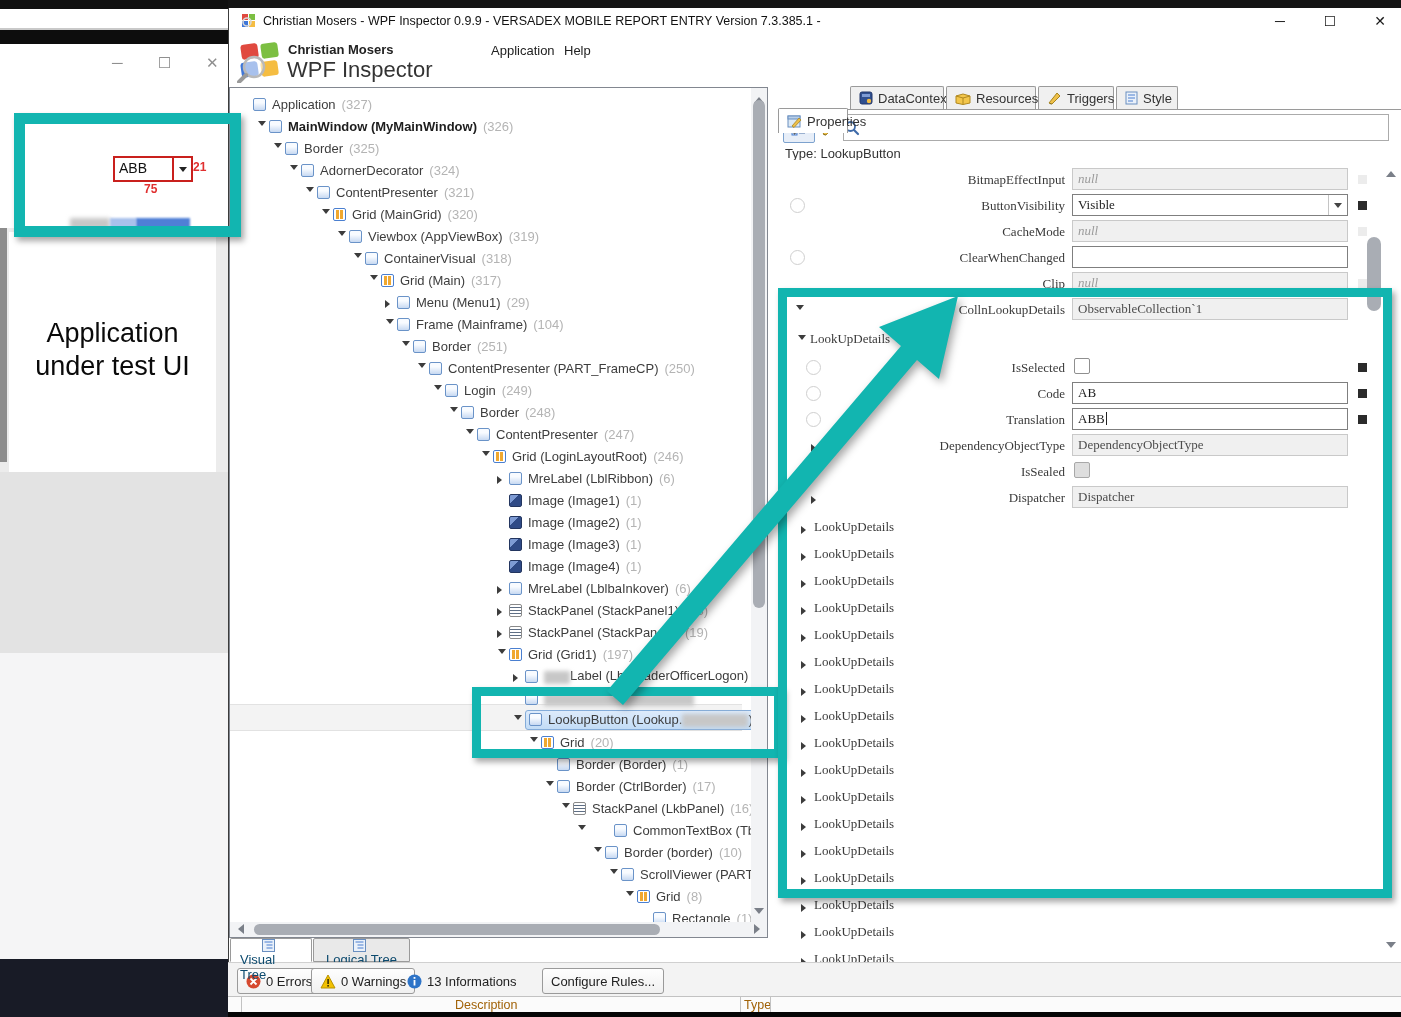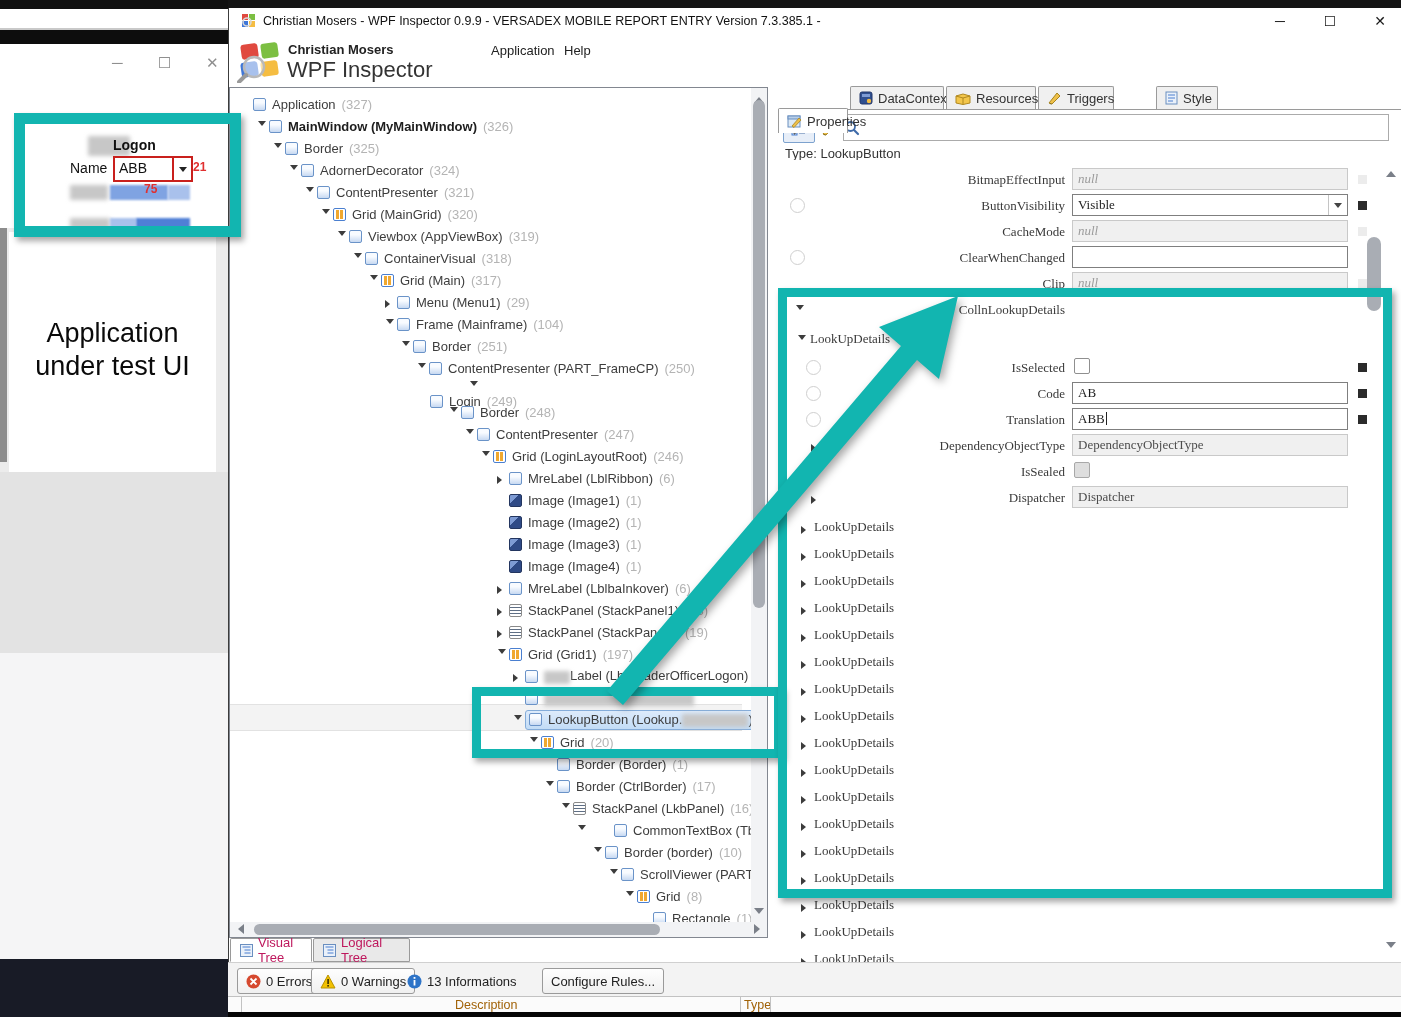--- a/index.html
+++ b/index.html
@@ -106,21 +106,21 @@
   .pexp{position:absolute;top:5px;}
   .pgroup-label{position:absolute;left:32px;top:3px;color:#3a3a3a;}
   .caret{display:inline-block;width:1px;height:13px;background:#222;vertical-align:-2px;margin-left:1px;}
 
   
   .right-gutter{left:1383px;top:160px;width:17px;height:802px;background:#fff;}
   .inner-thumb{left:1367px;top:237px;width:14px;height:74px;background:#a9adb4;border-radius:7px;}
 
   
   .bt-tab{position:absolute;top:938px;height:24px;background:#e9e9e9;border:1px solid #9a9a9a;display:flex;align-items:center;
-          padding:0 9px;font-size:13px;color:#be185d;box-sizing:border-box;border-radius:2px 2px 0 0;}
+          padding:0 9px;font-size:13px;color:#0c4a6e;box-sizing:border-box;border-radius:2px 2px 0 0;flex-direction:column;}
   .bt-tab.active{background:#fff;border-bottom-color:#fff;z-index:2;}
   .statusbar{left:228px;top:962px;width:1173px;height:34px;background:#f3f3f3;border-top:1px solid #d0d0d0;}
   .st-btn{position:absolute;top:968px;height:26px;background:linear-gradient(#fefefe,#f0f0f0);border:1px solid #9a9a9a;border-radius:3px;
           display:flex;align-items:center;padding:0 8px;font-size:13px;color:#222;box-sizing:border-box;}
   .st-plain{position:absolute;top:968px;height:26px;display:flex;align-items:center;font-size:13px;color:#222;}
   .st-ic{margin-right:5px;display:inline-flex;}
   .tbl-head{left:228px;top:996px;width:1173px;height:16px;background:#fbfbfb;border-top:1px solid #c2c2c2;border-bottom:1px solid #c2c2c2;}
   .tbl-text{font-size:12.5px;color:#a16207;}
   .tbl-div{position:absolute;top:997px;width:1px;height:15px;background:#c2c2c2;}
   .bottom-black{left:228px;top:1012px;width:1173px;height:5px;background:#050505;}
@@ -137,28 +137,20 @@
   <div class="abs lt-strip1"></div>
   <div class="abs lt-band1"></div>
   <div class="abs lt-strip2"></div>
 
   <div class="abs lt-win">
     <div class="abs lt-ctrl" style="left:112px;top:10px;">─</div>
     <div class="abs lt-ctrl" style="left:158px;top:10px;">☐</div>
     <div class="abs lt-ctrl" style="left:206px;top:10px;">✕</div>
   </div>
 
-  <div class="abs" style="left:14px;top:113px;width:205px;height:102px;background:#fff;z-index:1;">
-    <span class="blurpatch abs" style="left:74px;top:23px;width:42px;height:20px;"></span>
-    <div class="abs logon-title" style="left:99px;top:24px;">Logon</div>
-    <div class="abs logon-name" style="left:56px;top:47px;">Name</div>
-    <span class="blurpatch abs" style="left:56px;top:72px;width:38px;height:15px;"></span>
-    <span class="bluepatch" style="left:96px;top:72px;width:58px;height:15px;background:#7fa3e2;"></span>
-    <span class="bluepatch" style="left:154px;top:72px;width:22px;height:15px;background:#a9c1ec;"></span>
-  </div>
   <div class="combo" style="z-index:2;">
     <div class="combo-val">ABB</div>
     <div class="combo-btn">
         <div class="combo-arrow"></div>
       </div>
   </div>
   <div class="abs red-note" style="left:193px;top:160px;z-index:2;">21</div>
   <div class="abs red-note" style="left:144px;top:182px;z-index:2;">75</div>
 
   <span class="blurpatch abs" style="left:70px;top:218px;width:40px;height:14px;z-index:1;"></span>
@@ -307,21 +299,21 @@
           </span>
         </div>
         <div class="trow" style="top: 269px; left: 184px;">
           <span class="exp open"></span>
           <span style="display: flex; align-items: center;">
             <span class="ticon element"></span>
             <span class="tlabel">ContentPresenter (PART_FrameCP)</span>
             <span class="tcount">(250)</span>
           </span>
         </div>
-        <div class="trow" style="top: 291px; left: 200px; flex-direction: column;">
+        <div class="trow" style="top: 291px; left: 200px;">
           <span class="exp open"></span>
           <span style="display: flex; align-items: center;">
             <span class="ticon element"></span>
             <span class="tlabel">Login</span>
             <span class="tcount">(249)</span>
           </span>
         </div>
         <div class="trow" style="top: 313px; left: 216px;">
           <span class="exp open"></span>
           <span style="display: flex; align-items: center;">
@@ -560,21 +552,21 @@
       </div>
       <div class="ptab" style="left: 1038px; width: 76px;">
         <span class="ic">
           <svg width="15" height="14" viewBox="0 0 15 14">
             <path d="M2 12 L10 2 L13 5 L5 13 Z" fill="#eec04a" stroke="#a8851f"></path>
             <path d="M2 12 L4 13.5 L5 13 Z" fill="#6a5a1a"></path>
           </svg>
         </span>
         <span>Triggers</span>
       </div>
-      <div class="ptab" style="left: 1116px; width: 62px; margin-left: 40px;">
+      <div class="ptab" style="left: 1116px; width: 62px;">
         <span class="ic">
           <svg width="13" height="14" viewBox="0 0 13 14">
             <rect x="1" y="1" width="11" height="12" fill="#eaf1fa" stroke="#6a8fc0"></rect>
             <line x1="3" y1="4" x2="10" y2="4" stroke="#4a7fd0"></line>
             <line x1="3" y1="7" x2="10" y2="7" stroke="#4a7fd0"></line>
             <line x1="3" y1="10" x2="8" y2="10" stroke="#4a7fd0"></line>
           </svg>
         </span>
         <span>Style</span>
       </div>
@@ -632,20 +624,21 @@
           <div class="pbox edit"></div>
         </div>
         <div class="prow" style="top: 112px;">
           <span class="plabel">Clip</span>
           <div class="pbox nullv">null</div>
           <span class="pind gray"></span>
         </div>
         <div class="prow" style="top: 138px;">
           <span class="exp open pexp" style="left: 14px;"></span>
           <span class="plabel">CollnLookupDetails</span>
+          <div class="pbox">ObservableCollection`1</div>
         </div>
         <div class="prow" style="top: 168px;">
           <span class="exp open pexp" style="left: 16px;"></span>
           <span class="pgroup-label">LookUpDetails</span>
         </div>
         <div class="prow" style="top: 196px;">
           <span class="pradio" style="left: 28px;"></span>
           <span class="plabel">IsSelected</span>
           <span class="pcheck"></span>
           <span class="pind black"></span>

